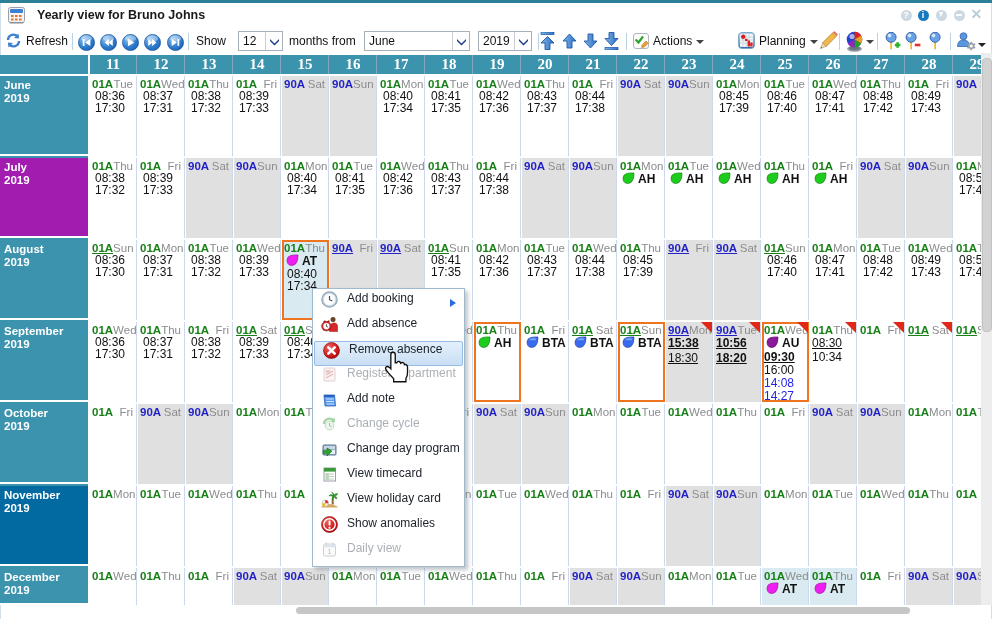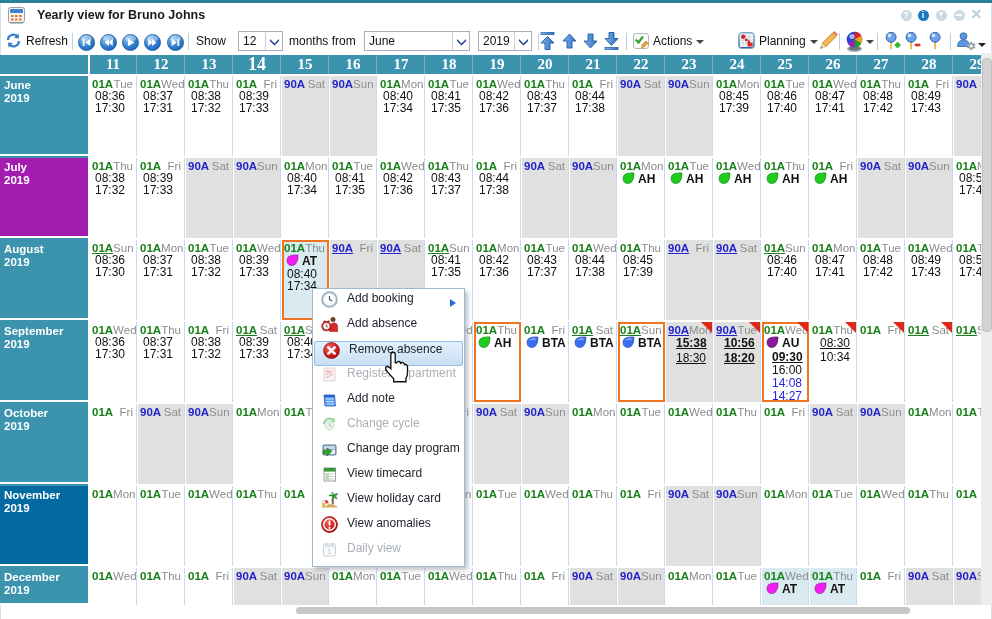--- a/index.html
+++ b/index.html
@@ -7,21 +7,21 @@
 .cellwrap{position:absolute;overflow:hidden}
 .code{font-weight:bold;font-size:11.5px}
 .cg{color:#178017}
 .cb{color:#2222cc}
 .dn{color:#8c8c8c;font-size:11.5px}
 .l1{display:flex;justify-content:space-between;padding:2px 3px 0 2px;height:14px;line-height:12px}
 .tl{font-size:12px;color:#111;padding-left:5px;line-height:12.4px;height:12.4px}
 .tl.b{color:#2424e4}
 .tl.u{text-decoration:underline}
 .tl.bu{text-decoration:underline;font-weight:bold}
-.sp .tl{padding-left:10px;height:12.8px;line-height:12.6px}
+.sp .tl{padding-left:2px;height:12.8px;line-height:12.6px}
 .tl.bu,.tl.u{height:14.6px;line-height:14.2px}
 .icl{display:flex;align-items:center;padding-left:4px;height:13.5px}
 .icl span{font-weight:bold;font-size:12px;color:#111;margin-left:3px}
 .rc{position:absolute;top:0;right:0;width:0;height:0;
  border-left:11px solid transparent;border-top:11px solid #e02818}
 .mi{width:17px;height:17px;flex:0 0 17px;display:flex;align-items:center;justify-content:center}
 .mtext{font-size:12px;color:#20262e;margin-left:9px;white-space:nowrap}
 .mrow{display:flex;height:25px;padding-left:8px;position:relative}
 .dis .mtext{color:#aab0b6}
 .sepv{position:absolute;top:33px;width:1px;height:17px;background:#b9d2e4}
@@ -266,21 +266,21 @@
     </g>
   </svg>
 <div class="abs" style="left:978px;top:43px;width:0;height:0;border-left:4px solid transparent;border-right:4px solid transparent;border-top:4.5px solid #222"></div>
 <div class="abs" style="left:0;top:55px;width:992px;height:19px;background:#3b93ad"></div>
 <div class="abs" style="left:0;top:55px;width:88px;height:550px;background:#3b93ad"></div>
 <div class="abs" style="left:0;top:74px;width:992px;height:2px;background:#fff"></div>
 <div class="abs" style="left:88px;top:55px;width:2px;height:550px;background:#fff"></div>
 <div class="abs" style="left:90px;top:55px;width:47px;height:19px;background:#3b93ad;color:#fff;font-family:'Liberation Serif',serif;font-weight:bold;font-size:15px;text-align:center;line-height:19px;border-right:1px solid #7fa9b8">11</div>
 <div class="abs" style="left:138px;top:55px;width:47px;height:19px;background:#3b93ad;color:#fff;font-family:'Liberation Serif',serif;font-weight:bold;font-size:15px;text-align:center;line-height:19px;border-right:1px solid #7fa9b8">12</div>
 <div class="abs" style="left:186px;top:55px;width:47px;height:19px;background:#3b93ad;color:#fff;font-family:'Liberation Serif',serif;font-weight:bold;font-size:15px;text-align:center;line-height:19px;border-right:1px solid #7fa9b8">13</div>
-<div class="abs" style="left:234px;top:55px;width:47px;height:19px;background:#3b93ad;color:#fff;font-family:'Liberation Serif',serif;font-weight:bold;font-size:18px;text-align:center;line-height:19px;border-right:1px solid #7fa9b8">14</div>
+<div class="abs" style="left:234px;top:55px;width:47px;height:19px;background:#3b93ad;color:#fff;font-family:'Liberation Serif',serif;font-weight:bold;font-size:15px;text-align:center;line-height:19px;border-right:1px solid #7fa9b8">14</div>
 <div class="abs" style="left:282px;top:55px;width:47px;height:19px;background:#3b93ad;color:#fff;font-family:'Liberation Serif',serif;font-weight:bold;font-size:15px;text-align:center;line-height:19px;border-right:1px solid #7fa9b8">15</div>
 <div class="abs" style="left:330px;top:55px;width:47px;height:19px;background:#3b93ad;color:#fff;font-family:'Liberation Serif',serif;font-weight:bold;font-size:15px;text-align:center;line-height:19px;border-right:1px solid #7fa9b8">16</div>
 <div class="abs" style="left:378px;top:55px;width:47px;height:19px;background:#3b93ad;color:#fff;font-family:'Liberation Serif',serif;font-weight:bold;font-size:15px;text-align:center;line-height:19px;border-right:1px solid #7fa9b8">17</div>
 <div class="abs" style="left:426px;top:55px;width:47px;height:19px;background:#3b93ad;color:#fff;font-family:'Liberation Serif',serif;font-weight:bold;font-size:15px;text-align:center;line-height:19px;border-right:1px solid #7fa9b8">18</div>
 <div class="abs" style="left:474px;top:55px;width:47px;height:19px;background:#3b93ad;color:#fff;font-family:'Liberation Serif',serif;font-weight:bold;font-size:15px;text-align:center;line-height:19px;border-right:1px solid #7fa9b8">19</div>
 <div class="abs" style="left:522px;top:55px;width:47px;height:19px;background:#3b93ad;color:#fff;font-family:'Liberation Serif',serif;font-weight:bold;font-size:15px;text-align:center;line-height:19px;border-right:1px solid #7fa9b8">20</div>
 <div class="abs" style="left:570px;top:55px;width:47px;height:19px;background:#3b93ad;color:#fff;font-family:'Liberation Serif',serif;font-weight:bold;font-size:15px;text-align:center;line-height:19px;border-right:1px solid #7fa9b8">21</div>
 <div class="abs" style="left:618px;top:55px;width:47px;height:19px;background:#3b93ad;color:#fff;font-family:'Liberation Serif',serif;font-weight:bold;font-size:15px;text-align:center;line-height:19px;border-right:1px solid #7fa9b8">22</div>
 <div class="abs" style="left:666px;top:55px;width:47px;height:19px;background:#3b93ad;color:#fff;font-family:'Liberation Serif',serif;font-weight:bold;font-size:15px;text-align:center;line-height:19px;border-right:1px solid #7fa9b8">23</div>
 <div class="abs" style="left:714px;top:55px;width:47px;height:19px;background:#3b93ad;color:#fff;font-family:'Liberation Serif',serif;font-weight:bold;font-size:15px;text-align:center;line-height:19px;border-right:1px solid #7fa9b8">24</div>
@@ -1418,21 +1418,21 @@
               <stop offset="0.6" stop-color="#d01818"></stop>
               <stop offset="1" stop-color="#900808"></stop>
             </radialGradient>
           </defs>
           <circle cx="8.5" cy="8.5" r="8" fill="url(#ag)" stroke="#7a0606" stroke-width="0.6"></circle>
           <circle cx="8.5" cy="8.5" r="5.8" fill="none" stroke="#fff" stroke-width="1.4"></circle>
           <rect x="7.6" y="4.5" width="1.9" height="5.2" rx="0.9" fill="#fff"></rect>
           <circle cx="8.5" cy="11.8" r="1.1" fill="#fff"></circle>
         </svg>
       </span>
-      <span class="mtext">View anomalies</span>
+      <span class="mtext">Show anomalies</span>
     </div>
     <div class="mrow dis" style="">
       <span class="mi">
         <svg width="17" height="17" viewBox="0 0 17 17" opacity="0.45">
           <rect x="2.5" y="3" width="12" height="12" rx="1.5" fill="#f8f8f8" stroke="#8a98a8"></rect>
           <rect x="2.5" y="3" width="12" height="3.4" fill="#b8c8d8"></rect>
           <rect x="4.5" y="1.5" width="1.6" height="3" rx="0.8" fill="#98a8b8"></rect>
           <rect x="11" y="1.5" width="1.6" height="3" rx="0.8" fill="#98a8b8"></rect>
           <text x="8.5" y="13" font-size="7" text-anchor="middle" fill="#667" font-family="Liberation Sans">1</text>
         </svg>

